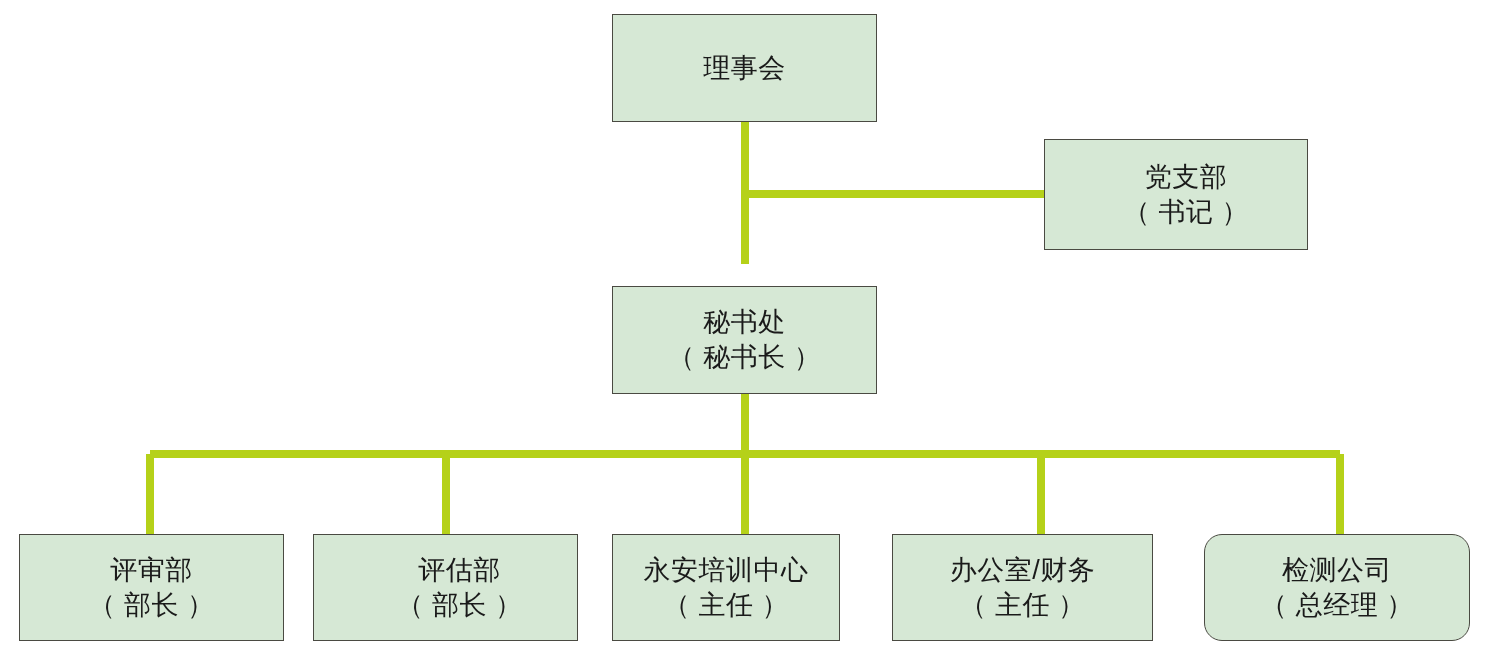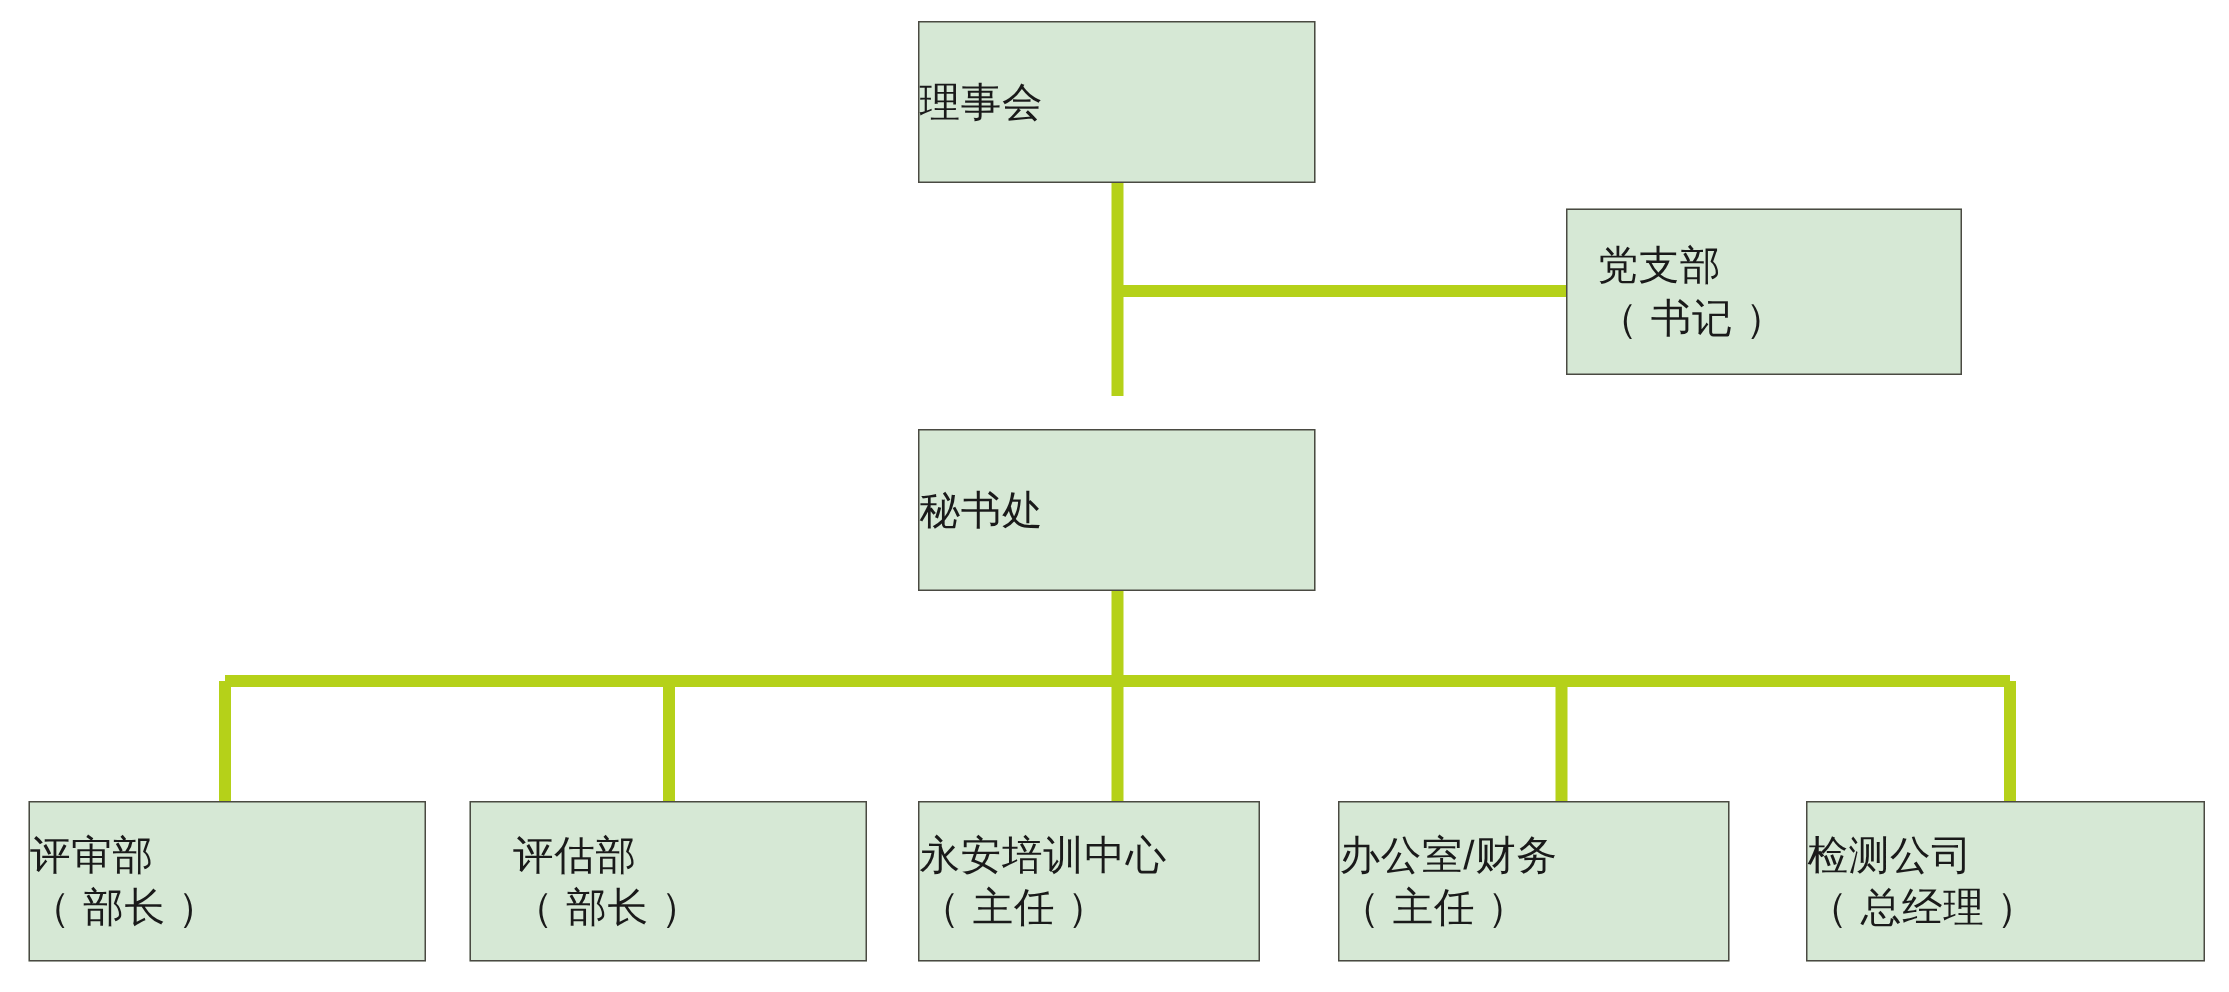--- a/index.html
+++ b/index.html
@@ -25,21 +25,21 @@
     height: 661px;
     pointer-events: none;
   }
   .org-node {
     position: absolute;
     box-sizing: border-box;
     background: #d6e8d5;
     border: 1.5px solid #4a4a42;
     display: flex;
     flex-direction: column;
-    align-items: flex-start;
+    align-items: center;
     justify-content: center;
     line-height: 1.28;
     color: #1a1a1a;
     font-size: 27px;
     letter-spacing: 0.5px;
     z-index: 2;
   }
   .org-node .node-title,
   .org-node .node-role {
     display: block;
@@ -47,21 +47,21 @@
     text-align: center;
   }
   
   #node-board      { left: 612px; top: 14px;  width: 265px; height: 108px; }
   #node-party      { left: 1044px; top: 139px; width: 264px; height: 111px; padding-left: 20px; }
   #node-secretariat{ left: 612px; top: 264px; width: 265px; height: 108px; margin-top: 22px; }
   #node-review     { left: 19px;  top: 534px; width: 265px; height: 107px; }
   #node-assessment { left: 313px; top: 534px; width: 265px; height: 107px; padding-left: 28px; }
   #node-training   { left: 612px; top: 534px; width: 228px; height: 107px; }
   #node-office     { left: 892px; top: 534px; width: 261px; height: 107px; }
-  #node-testing    { left: 1204px; top: 534px; width: 266px; height: 107px; }
+  #node-testing    { left: 1204px; top: 534px; width: 266px; height: 107px; border-radius: 18px; }
 </style>
 </head>
 <body>
 
 <div id="chart-root">
 
   <svg id="connector-layer" viewBox="0 0 1486 661" width="1486" height="661" xmlns="http://www.w3.org/2000/svg">
     <g stroke="#b5d119" stroke-width="8" fill="none" stroke-linecap="butt">
 
       <line x1="745" y1="122" x2="745" y2="264"></line>
@@ -83,20 +83,21 @@
     <span class="node-title">理事会</span>
   </div>
 
   <div class="org-node" id="node-party">
     <span class="node-title">党支部</span>
     <span class="node-role">（ 书记 ）</span>
   </div>
 
   <div class="org-node" id="node-secretariat">
     <span class="node-title">秘书处</span>
+    <span class="node-role">（ 秘书长 ）</span>
   </div>
 
   <div class="org-node" id="node-review">
     <span class="node-title">评审部</span>
     <span class="node-role">（ 部长 ）</span>
   </div>
 
   <div class="org-node" id="node-assessment">
     <span class="node-title">评估部</span>
     <span class="node-role">（ 部长 ）</span>

